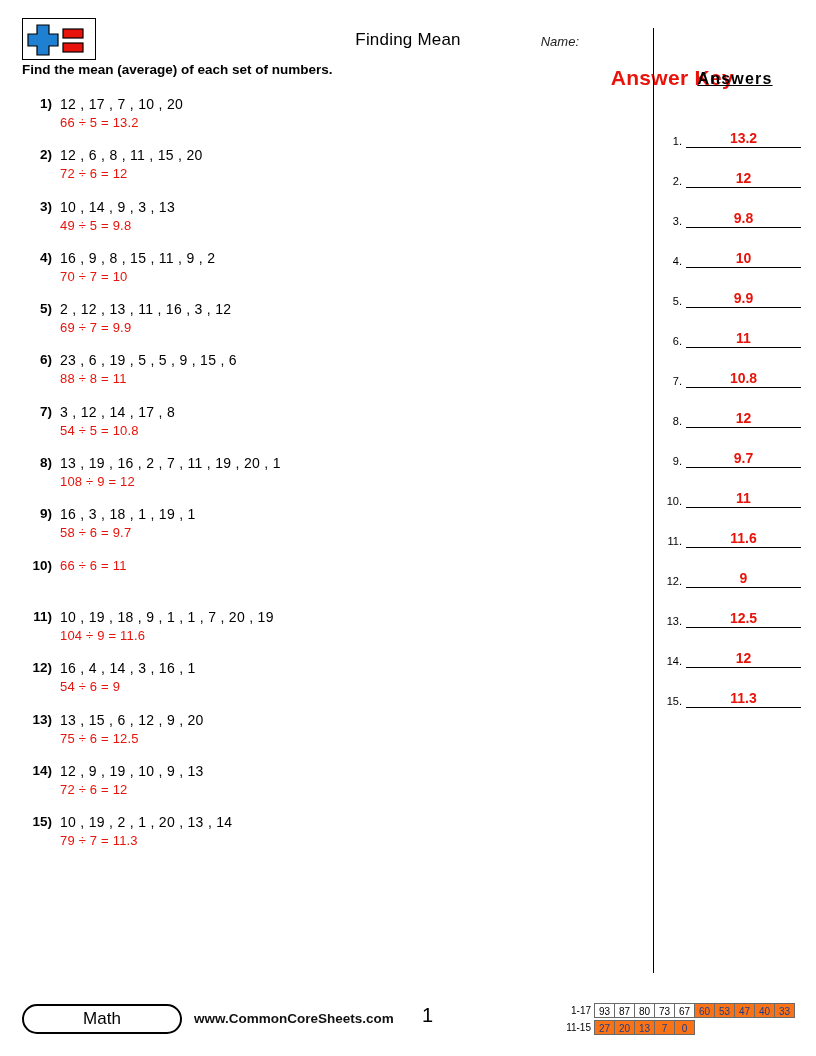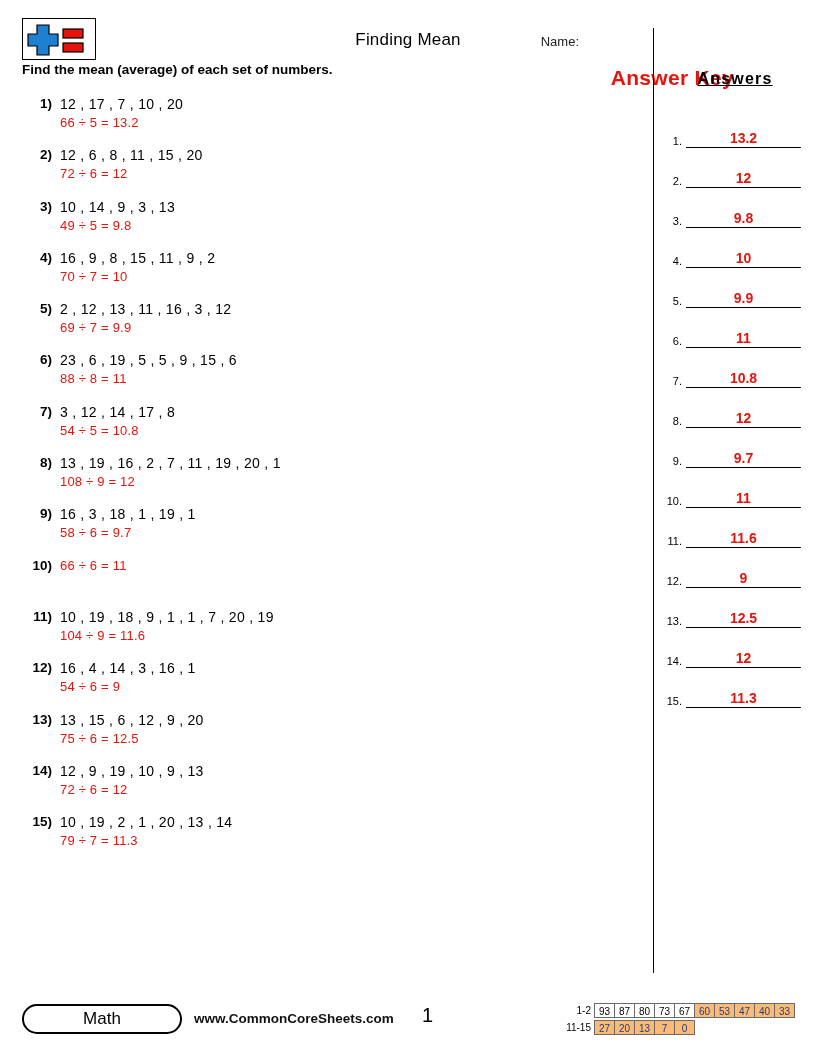--- a/index.html
+++ b/index.html
@@ -49,20 +49,21 @@
     text-align: center;
     font-size: 17px;
     letter-spacing: .2px;
   }
   .name-label {
     position: absolute;
     right: 215px;
     top: 16px;
     font-size: 13px;
     color: #222;
+    font-style: italic;
   }
   .answer-key {
     position: absolute;
     right: 60px;
     top: 8px;
     font-size: 21px;
     font-weight: bold;
     color: #e8130b;
     letter-spacing: .3px;
     margin-top: 40px;
@@ -231,21 +232,21 @@
     height: 15px;
     line-height: 15px;
     text-align: center;
     border: 1px solid #6a6a6a;
     margin-right: -1px;
     font-size: 10px;
     box-sizing: border-box;
     background: #fff;
   }
   .score-cell.hl {
-    background: #fdba74;
+    background: #f97316;
     color: #1a3e8c;
   }
 </style>
 </head>
 <body>
 
 <div class="page">
 
   <div class="header">
     <div class="logo">
@@ -483,21 +484,21 @@
     </div>
 
   </div>
 
   <div class="footer">
     <div class="math-pill">Math</div>
     <div class="site">www.CommonCoreSheets.com</div>
     <div class="page-no">1</div>
     <div class="scorebox">
       <div class="score-row">
-        <div class="score-label">1-2</div>
+        <div class="score-label">1-17</div>
         <div class="score-cell">93</div>
         <div class="score-cell">87</div>
         <div class="score-cell">80</div>
         <div class="score-cell">73</div>
         <div class="score-cell">67</div>
         <div class="score-cell hl">60</div>
         <div class="score-cell hl">53</div>
         <div class="score-cell hl">47</div>
         <div class="score-cell hl">40</div>
         <div class="score-cell hl">33</div>

